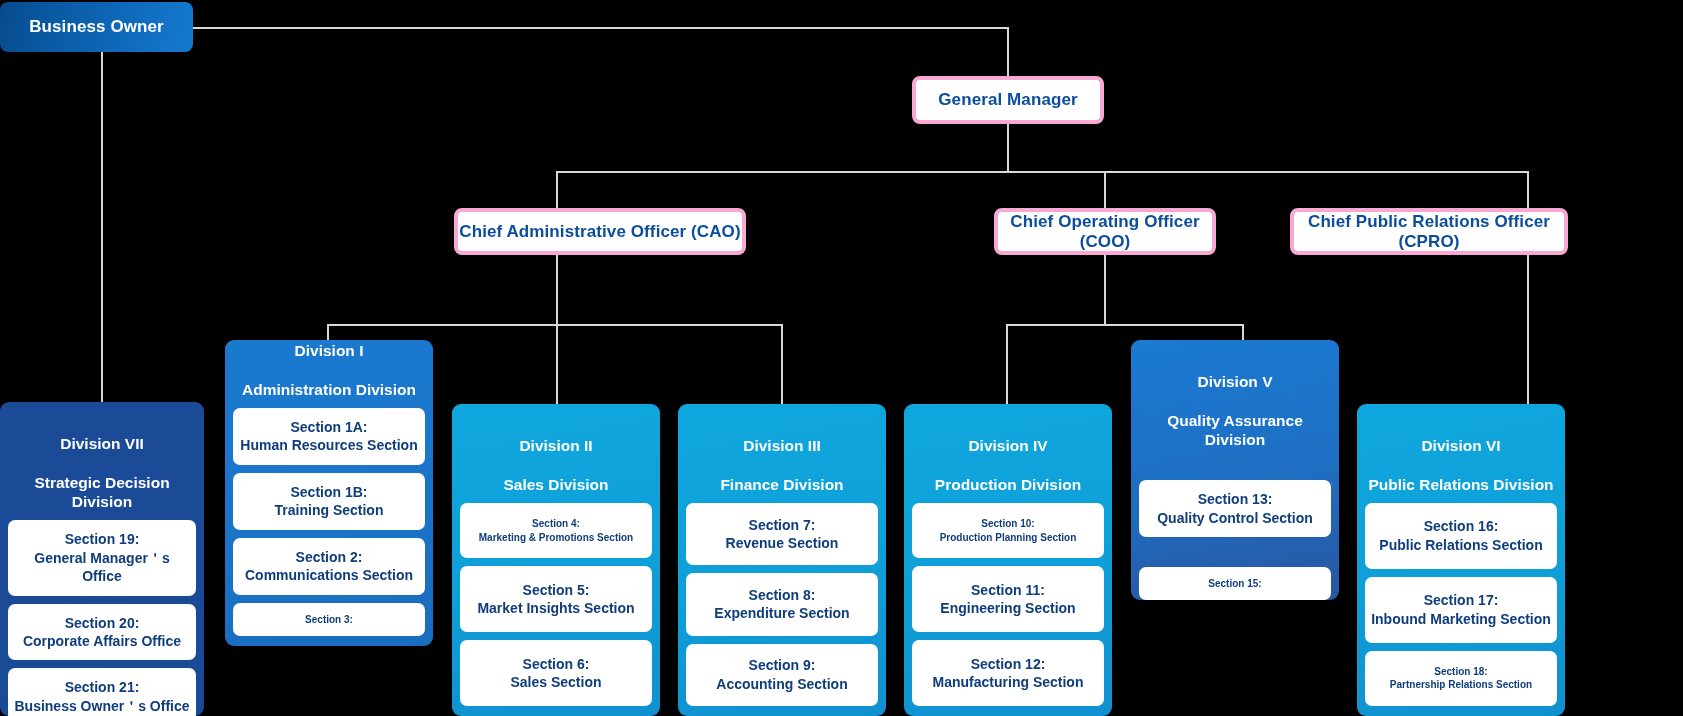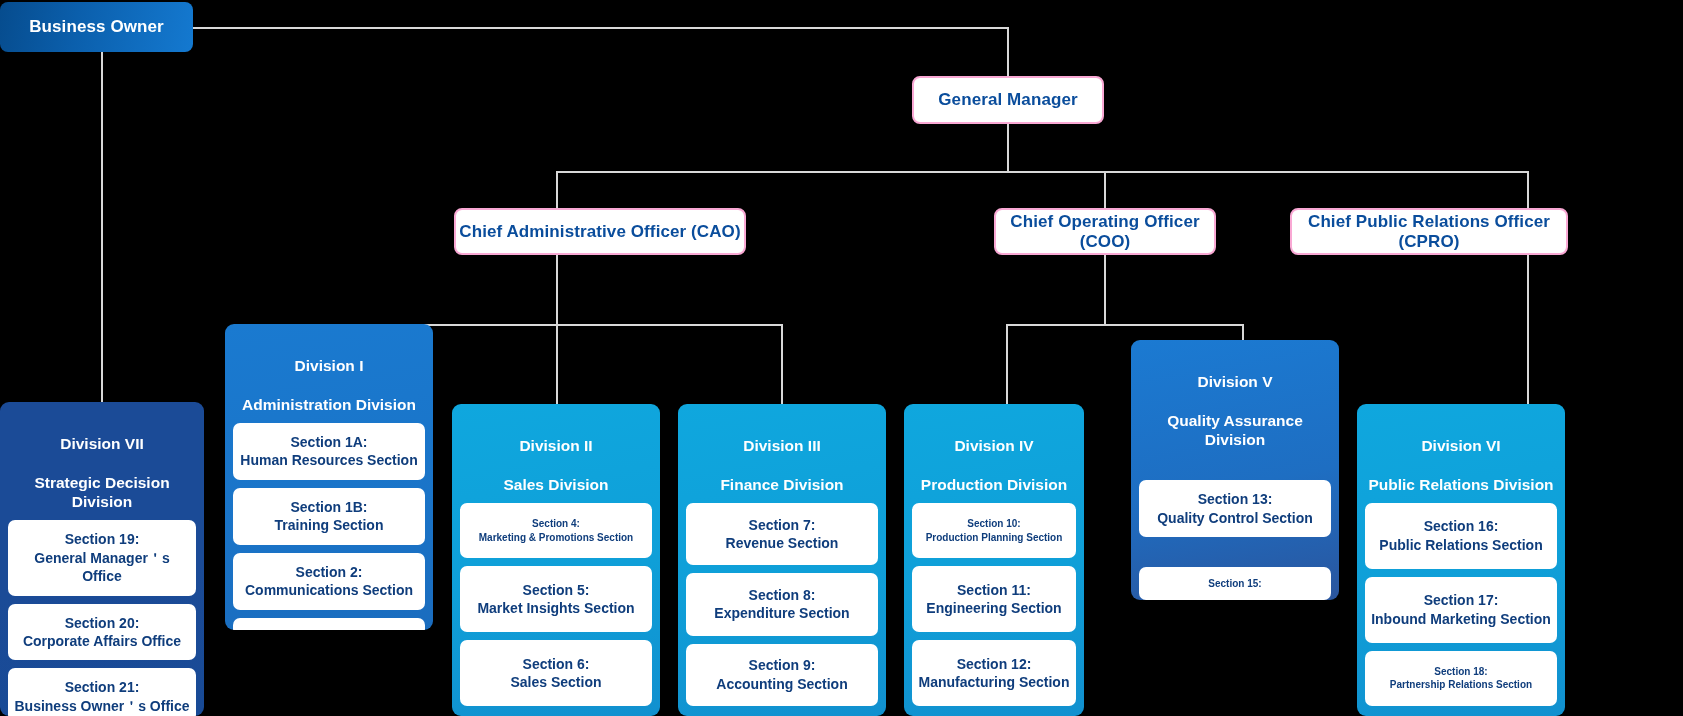--- a/index.html
+++ b/index.html
@@ -27,21 +27,21 @@
   }
   .exec.owner {
     background: linear-gradient(100deg,#064c8e 0%,#0b5fac 40%,#1479d0 100%);
     color: #ffffff;
     font-size: 17px;
     border: none;
   }
   .exec.officer {
     background: #ffffff;
     color: #0a4d9c;
-    border: 2px solid #f9a8d4;
+    border: 4px solid #f9a8d4;
     font-size: 17px;
   }
 
   
   .division {
     position: absolute;
     border-radius: 9px;
     padding: 9px 8px 10px 8px;
     display: flex; flex-direction: column;
     overflow: hidden;
@@ -137,21 +137,21 @@
     <div class="section-card">
       <span class="sec-num">Section 20:</span>
       <span class="sec-name">Corporate Affairs Office</span>
     </div>
     <div class="section-card">
       <span class="sec-num">Section 21:</span>
       <span class="sec-name">Business Owner＇s Office</span>
     </div>
   </div>
 
-  <div class="division" id="division-i" style="left: 225px; top: 324px; width: 208px; height: 306px; background: linear-gradient(170deg, rgb(26, 122, 208) 0%, rgb(26, 116, 200) 60%, rgb(26, 108, 190) 100%);">
+  <div class="division" id="division-i" style="left: 225px; top: 340px; width: 208px; height: 306px; background: linear-gradient(170deg, rgb(26, 122, 208) 0%, rgb(26, 116, 200) 60%, rgb(26, 108, 190) 100%); justify-content: flex-end;">
     <div class="division-title">
       <span>Division I</span><br>
       <span>Administration Division</span>
     </div>
     <div class="section-card">
       <span class="sec-num">Section 1A:</span>
       <span class="sec-name">Human Resources Section</span>
     </div>
     <div class="section-card">
       <span class="sec-num">Section 1B:</span>
@@ -198,21 +198,21 @@
     <div class="section-card">
       <span class="sec-num">Section 8:</span>
       <span class="sec-name">Expenditure Section</span>
     </div>
     <div class="section-card">
       <span class="sec-num">Section 9:</span>
       <span class="sec-name">Accounting Section</span>
     </div>
   </div>
 
-  <div class="division" id="division-iv" style="left: 904px; top: 404px; width: 180px; height: 312px; background: linear-gradient(170deg, rgb(15, 167, 222) 0%, rgb(15, 159, 216) 55%, rgb(17, 144, 207) 100%);">
+  <div class="division" id="division-iv" style="left: 904px; top: 404px; width: 208px; height: 312px; background: linear-gradient(170deg, rgb(15, 167, 222) 0%, rgb(15, 159, 216) 55%, rgb(17, 144, 207) 100%);">
     <div class="division-title">
       <span>Division IV</span><br>
       <span>Production Division</span>
     </div>
     <div class="section-card tight">
       <span class="sec-num">Section 10:</span>
       <span class="sec-name">Production Planning Section</span>
     </div>
     <div class="section-card">
       <span class="sec-num">Section 11:</span>

